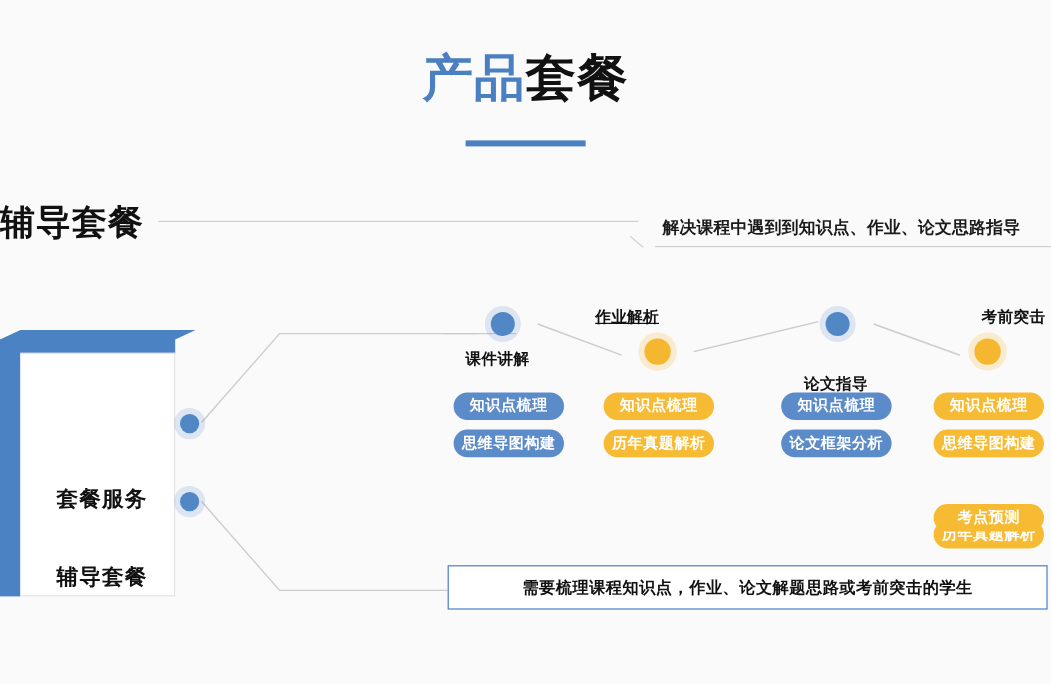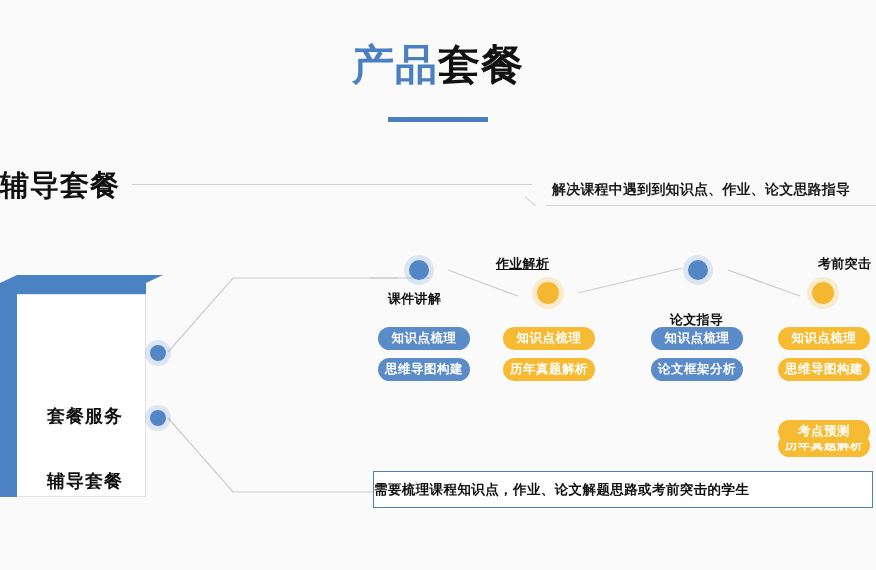--- a/index.html
+++ b/index.html
@@ -219,21 +219,21 @@
     position: absolute;
     left: 373px;
     top: 471px;
     width: 500px;
     height: 37px;
     border: 1px solid #4a7fc1;
     background: #ffffff;
     box-sizing: border-box;
     display: flex;
     align-items: center;
-    justify-content: flex-start;
+    justify-content: center;
   }
   .audience-text {
     font-size: 13.5px;
     font-weight: bold;
     color: #111;
     letter-spacing: 0.4px;
     white-space: nowrap;
   }
 </style>
 </head>

